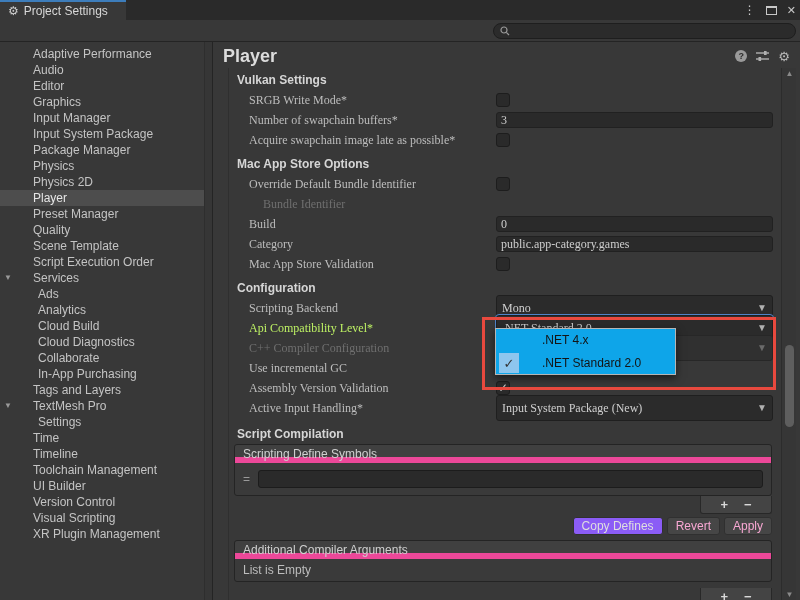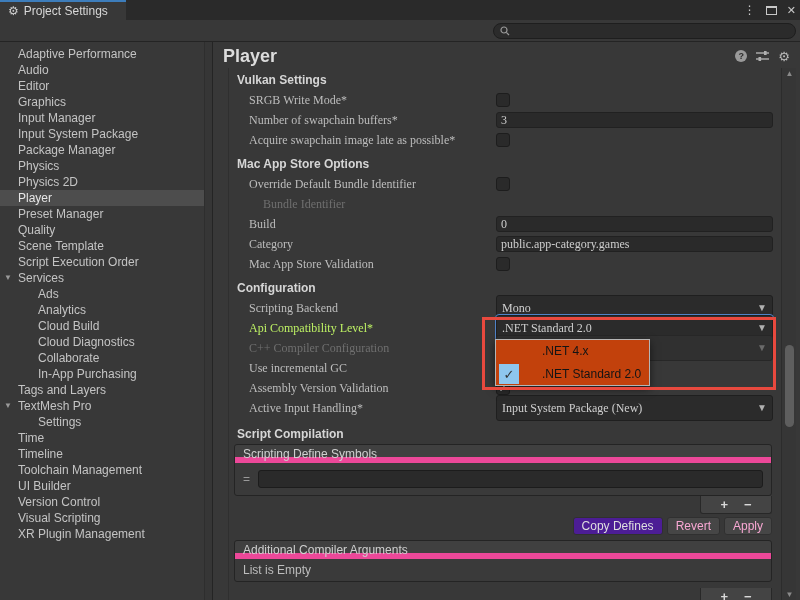--- a/index.html
+++ b/index.html
@@ -16,21 +16,21 @@
   .maxbox { width:11px; height:9px; border:1px solid #c8c8c8; border-top:2px solid #c8c8c8; display:inline-block; }
   .closex { font-size:11px; }
 
   
   .toolbar { position:absolute; left:0; top:20px; width:800px; height:22px; background:#383838; border-bottom:1px solid #242424; display:flex; align-items:center; }
   .search { margin-left:auto; margin-right:4px; width:303px; height:16px; background:#2b2b2b; border:1px solid #1e1e1e; border-radius:8px; display:flex; align-items:center; padding:0 6px; gap:4px; }
   .search input { flex:1; background:transparent; border:none; outline:none; color:#cccccc; font-size:11px; font-family:inherit; }
 
   
   .sidebar { position:absolute; left:0; top:42px; width:204px; height:558px; background:#383838; padding-top:4px; overflow:hidden; }
-  .sb-item { height:16px; line-height:16px; padding-left:18px; color:#c4c4c4; position:relative; white-space:nowrap; cursor:default; }
+  .sb-item { height:16px; line-height:16px; padding-left:33px; color:#c4c4c4; position:relative; white-space:nowrap; cursor:default; }
   .sb-item.indent { padding-left:38px; }
   .sb-item.selected { background:#4d4d4d; color:#e6e6e6; width:212px; }
   .foldout { position:absolute; left:4px; top:0; font-size:8px; color:#999999; }
   .sb-track { position:absolute; left:204px; top:42px; width:8px; height:558px; background:#363636; border-left:1px solid #2e2e2e; }
   .v-sep { position:absolute; left:212px; top:42px; width:1px; height:558px; background:#242424; }
 
   
   .main { position:absolute; left:213px; top:42px; width:587px; height:558px; background:#383838; }
   .main-header { height:26px; display:flex; align-items:center; padding:2px 10px 0 10px; }
   .main-title { font-size:18px; font-weight:bold; color:#dcdcdc; }
@@ -61,31 +61,31 @@
   .box { margin-left:5px; width:538px; border:1px solid #242424; border-radius:3px; background:#3a3a3a; }
   .box-header { height:18px; line-height:18px; background:#404040; border-bottom:6px solid #ec4899; padding-left:8px; color:#cfcfcf; border-radius:3px 3px 0 0; }
   .box-body { padding:7px 8px 7px 8px; display:flex; align-items:center; gap:8px; }
   .drag-handle { color:#9a9a9a; font-size:12px; line-height:1; }
   .box-input { flex:1; height:18px; background:#2a2a2a; border:1px solid #1c1c1c; border-radius:3px; color:#cfcfcf; font-family:inherit; padding:0 4px; outline:none; }
   .box-empty { height:22px; line-height:22px; padding-left:8px; color:#bdbdbd; }
   .pm-row { height:18px; display:flex; justify-content:flex-end; margin-right:6px; }
   .pm-panel { width:72px; height:18px; background:#444444; border:1px solid #282828; border-top:none; border-radius:0 0 3px 3px; display:flex; align-items:center; justify-content:center; gap:16px; color:#d8d8d8; }
   .pm-panel span { font-size:13px; font-weight:bold; line-height:1; cursor:default; }
   .btn-row { height:20px; display:flex; justify-content:flex-end; align-items:center; gap:4px; margin-right:6px; margin-top:2px; }
-  .btn { height:18px; padding:0 8px; background:#4c1d95; border:1px solid #303030; border-radius:3px; color:#dfdfdf; display:flex; align-items:center; }
+  .btn { height:18px; padding:0 8px; background:#8b5cf6; border:1px solid #303030; border-radius:3px; color:#dfdfdf; display:flex; align-items:center; }
   .btn.disabled { background:#464646; color:#f9a8d4; }
 
   
   .v-scrollbar { position:absolute; right:4px; top:26px; bottom:0; width:15px; background:#363636; border-left:1px solid #2c2c2c; }
   .sb-arrow { position:absolute; left:0; width:15px; text-align:center; font-size:8px; color:#8a8a8a; }
   .sb-arrow.up { top:1px; } .sb-arrow.down { bottom:1px; }
   .sb-thumb { position:absolute; left:3px; top:277px; width:9px; height:82px; background:#5e5e5e; border-radius:5px; }
 
   
-  .popup { position:absolute; left:282px; top:297px; width:155px; height:47px; background:#c2410c; border:1px solid #b5b5b5; box-shadow:0 3px 8px rgba(0,0,0,0.55); z-index:50; }
+  .popup { position:absolute; left:282px; top:286px; width:181px; height:47px; background:#0ea5e9; border:1px solid #b5b5b5; box-shadow:0 3px 8px rgba(0,0,0,0.55); z-index:50; }
   .popup-row { position:relative; height:23px; line-height:23px; padding-left:46px; color:#141414; }
   .popup-check { position:absolute; left:3px; top:1px; width:20px; height:20px; background:#8ec6ee; display:flex; align-items:center; justify-content:center; color:#333333; font-size:13px; }
   .red-box { position:absolute; left:269px; top:275px; width:294px; height:73px; border:3px solid #e8493e; z-index:60; pointer-events:none; }
 </style>
 </head>
 <body>
 
 <div class="window">
 
   <div class="tabbar">

